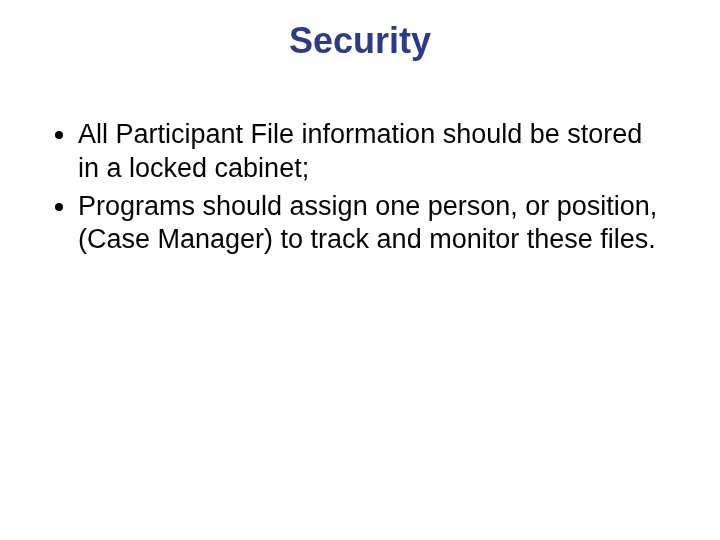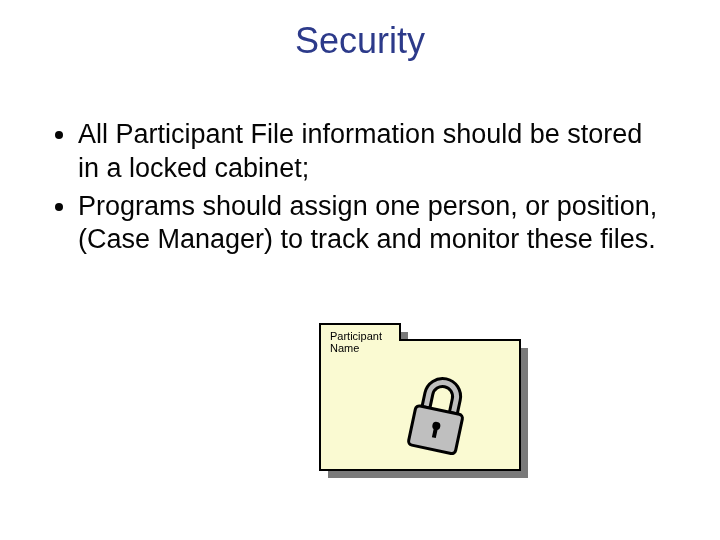--- a/index.html
+++ b/index.html
@@ -17,20 +17,21 @@
     height: 540px;
   }
   .title {
     position: absolute;
     top: 20px;
     left: 0;
     width: 100%;
     text-align: center;
     font-size: 36px;
     color: #2c3a8a;
+    font-weight: bold;
   }
   .body {
     position: absolute;
     top: 110px;
     left: 40px;
     right: 50px;
     font-size: 27px;
     color: #050505;
     line-height: 1.25;
   }
@@ -56,43 +57,14 @@
 
   <div class="title">Security</div>
 
   <div class="body">
     <ul>
       <li>All Participant File information should be stored in a locked cabinet;</li>
       <li>Programs should assign one person, or position, (Case Manager) to track and monitor these files.</li>
     </ul>
   </div>
 
-  <div class="folder-wrap">
-    <svg width="220" height="180" viewBox="0 0 220 180">
-
-      <path d="M 18 22 L 98 22 L 98 38 L 218 38 L 218 168 L 18 168 Z" fill="#7a7a7a"></path>
-
-      <path d="M 10 14 L 90 14 L 90 30 L 210 30 L 210 160 L 10 160 Z" fill="#fafad2" stroke="#000000" stroke-width="2"></path>
-
-      <text x="20" y="30" font-family="Arial" font-size="11" fill="#000">Participant</text>
-      <text x="20" y="42" font-family="Arial" font-size="11" fill="#000">Name</text>
-
-      <g transform="translate(128,108) rotate(12)">
-
-        <path d="M -18 -8
-                 L -18 -22
-                 A 18 18 0 0 1 18 -22
-                 L 18 -8
-                 L 10 -8
-                 L 10 -22
-                 A 10 10 0 0 0 -10 -22
-                 L -10 -8
-                 Z" fill="#bfbfbf" stroke="#000" stroke-width="3" stroke-linejoin="round"></path>
-
-        <rect x="-24" y="-8" width="48" height="40" rx="4" ry="4" fill="#bfbfbf" stroke="#000" stroke-width="3"></rect>
-
-        <circle cx="0" cy="8" r="4" fill="#000"></circle>
-        <rect x="-2" y="8" width="4" height="12" fill="#000"></rect>
-      </g>
-    </svg>
-  </div>
 
 </div>
 
 </body></html>

